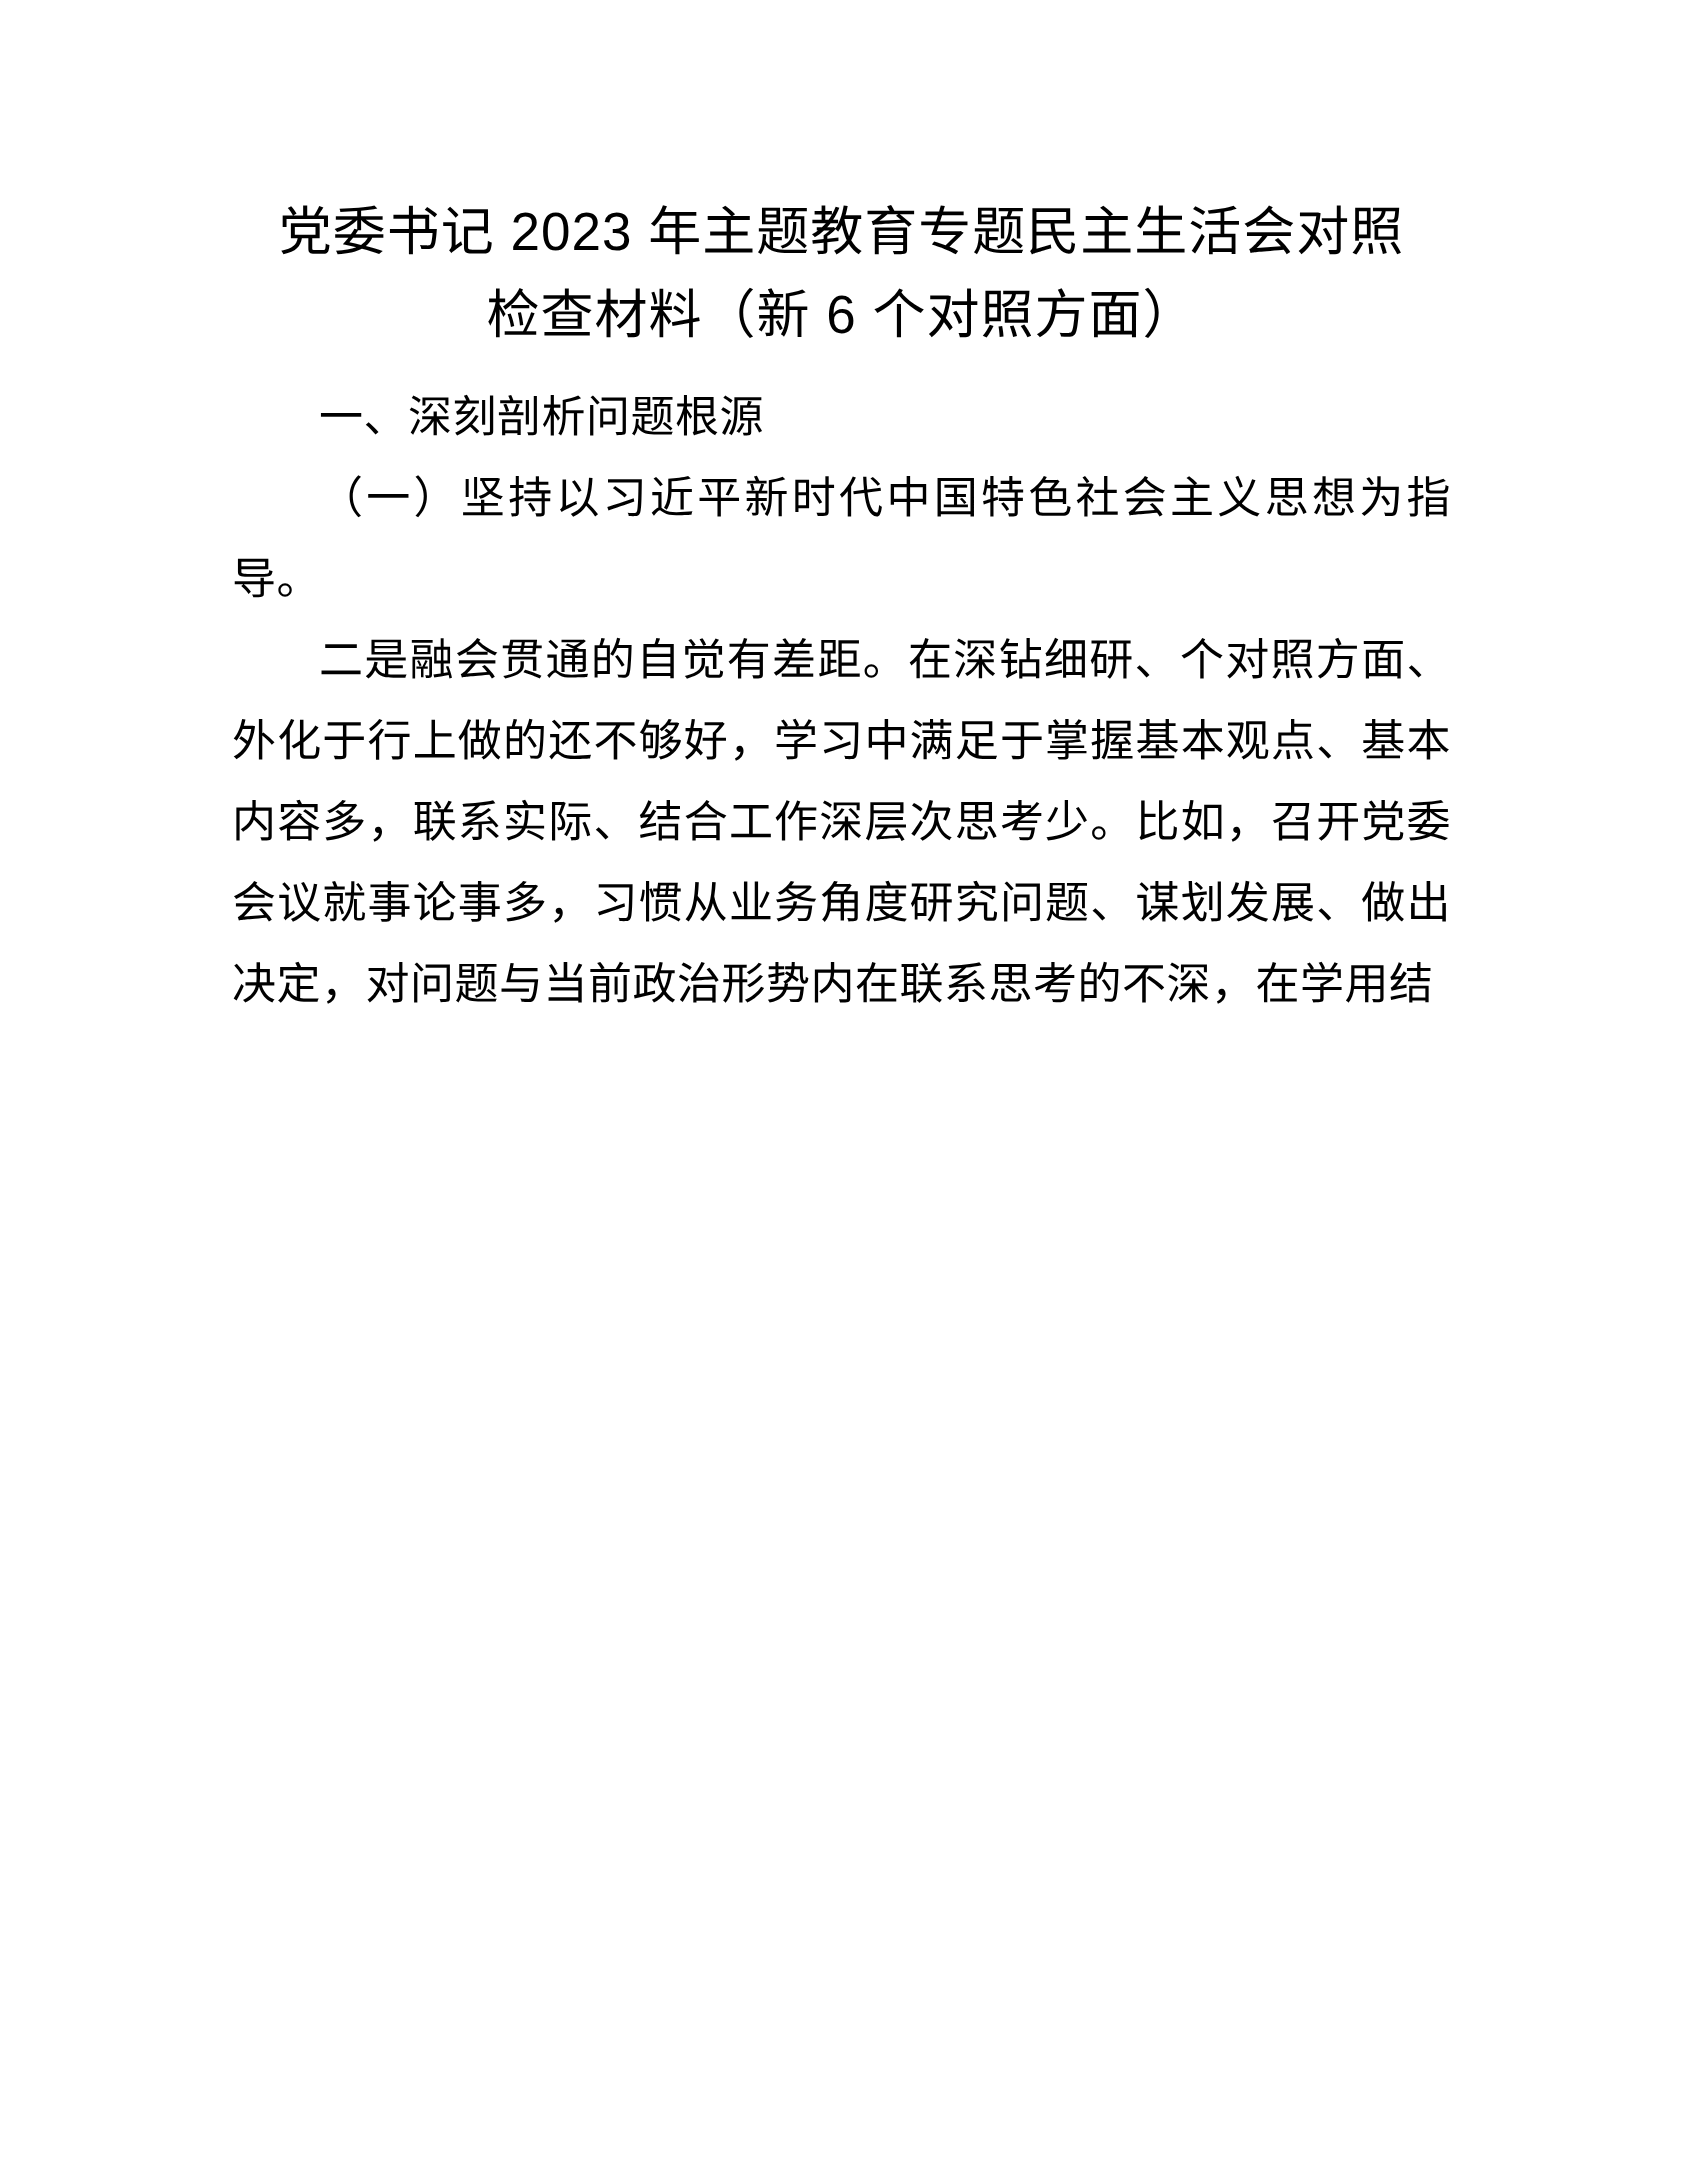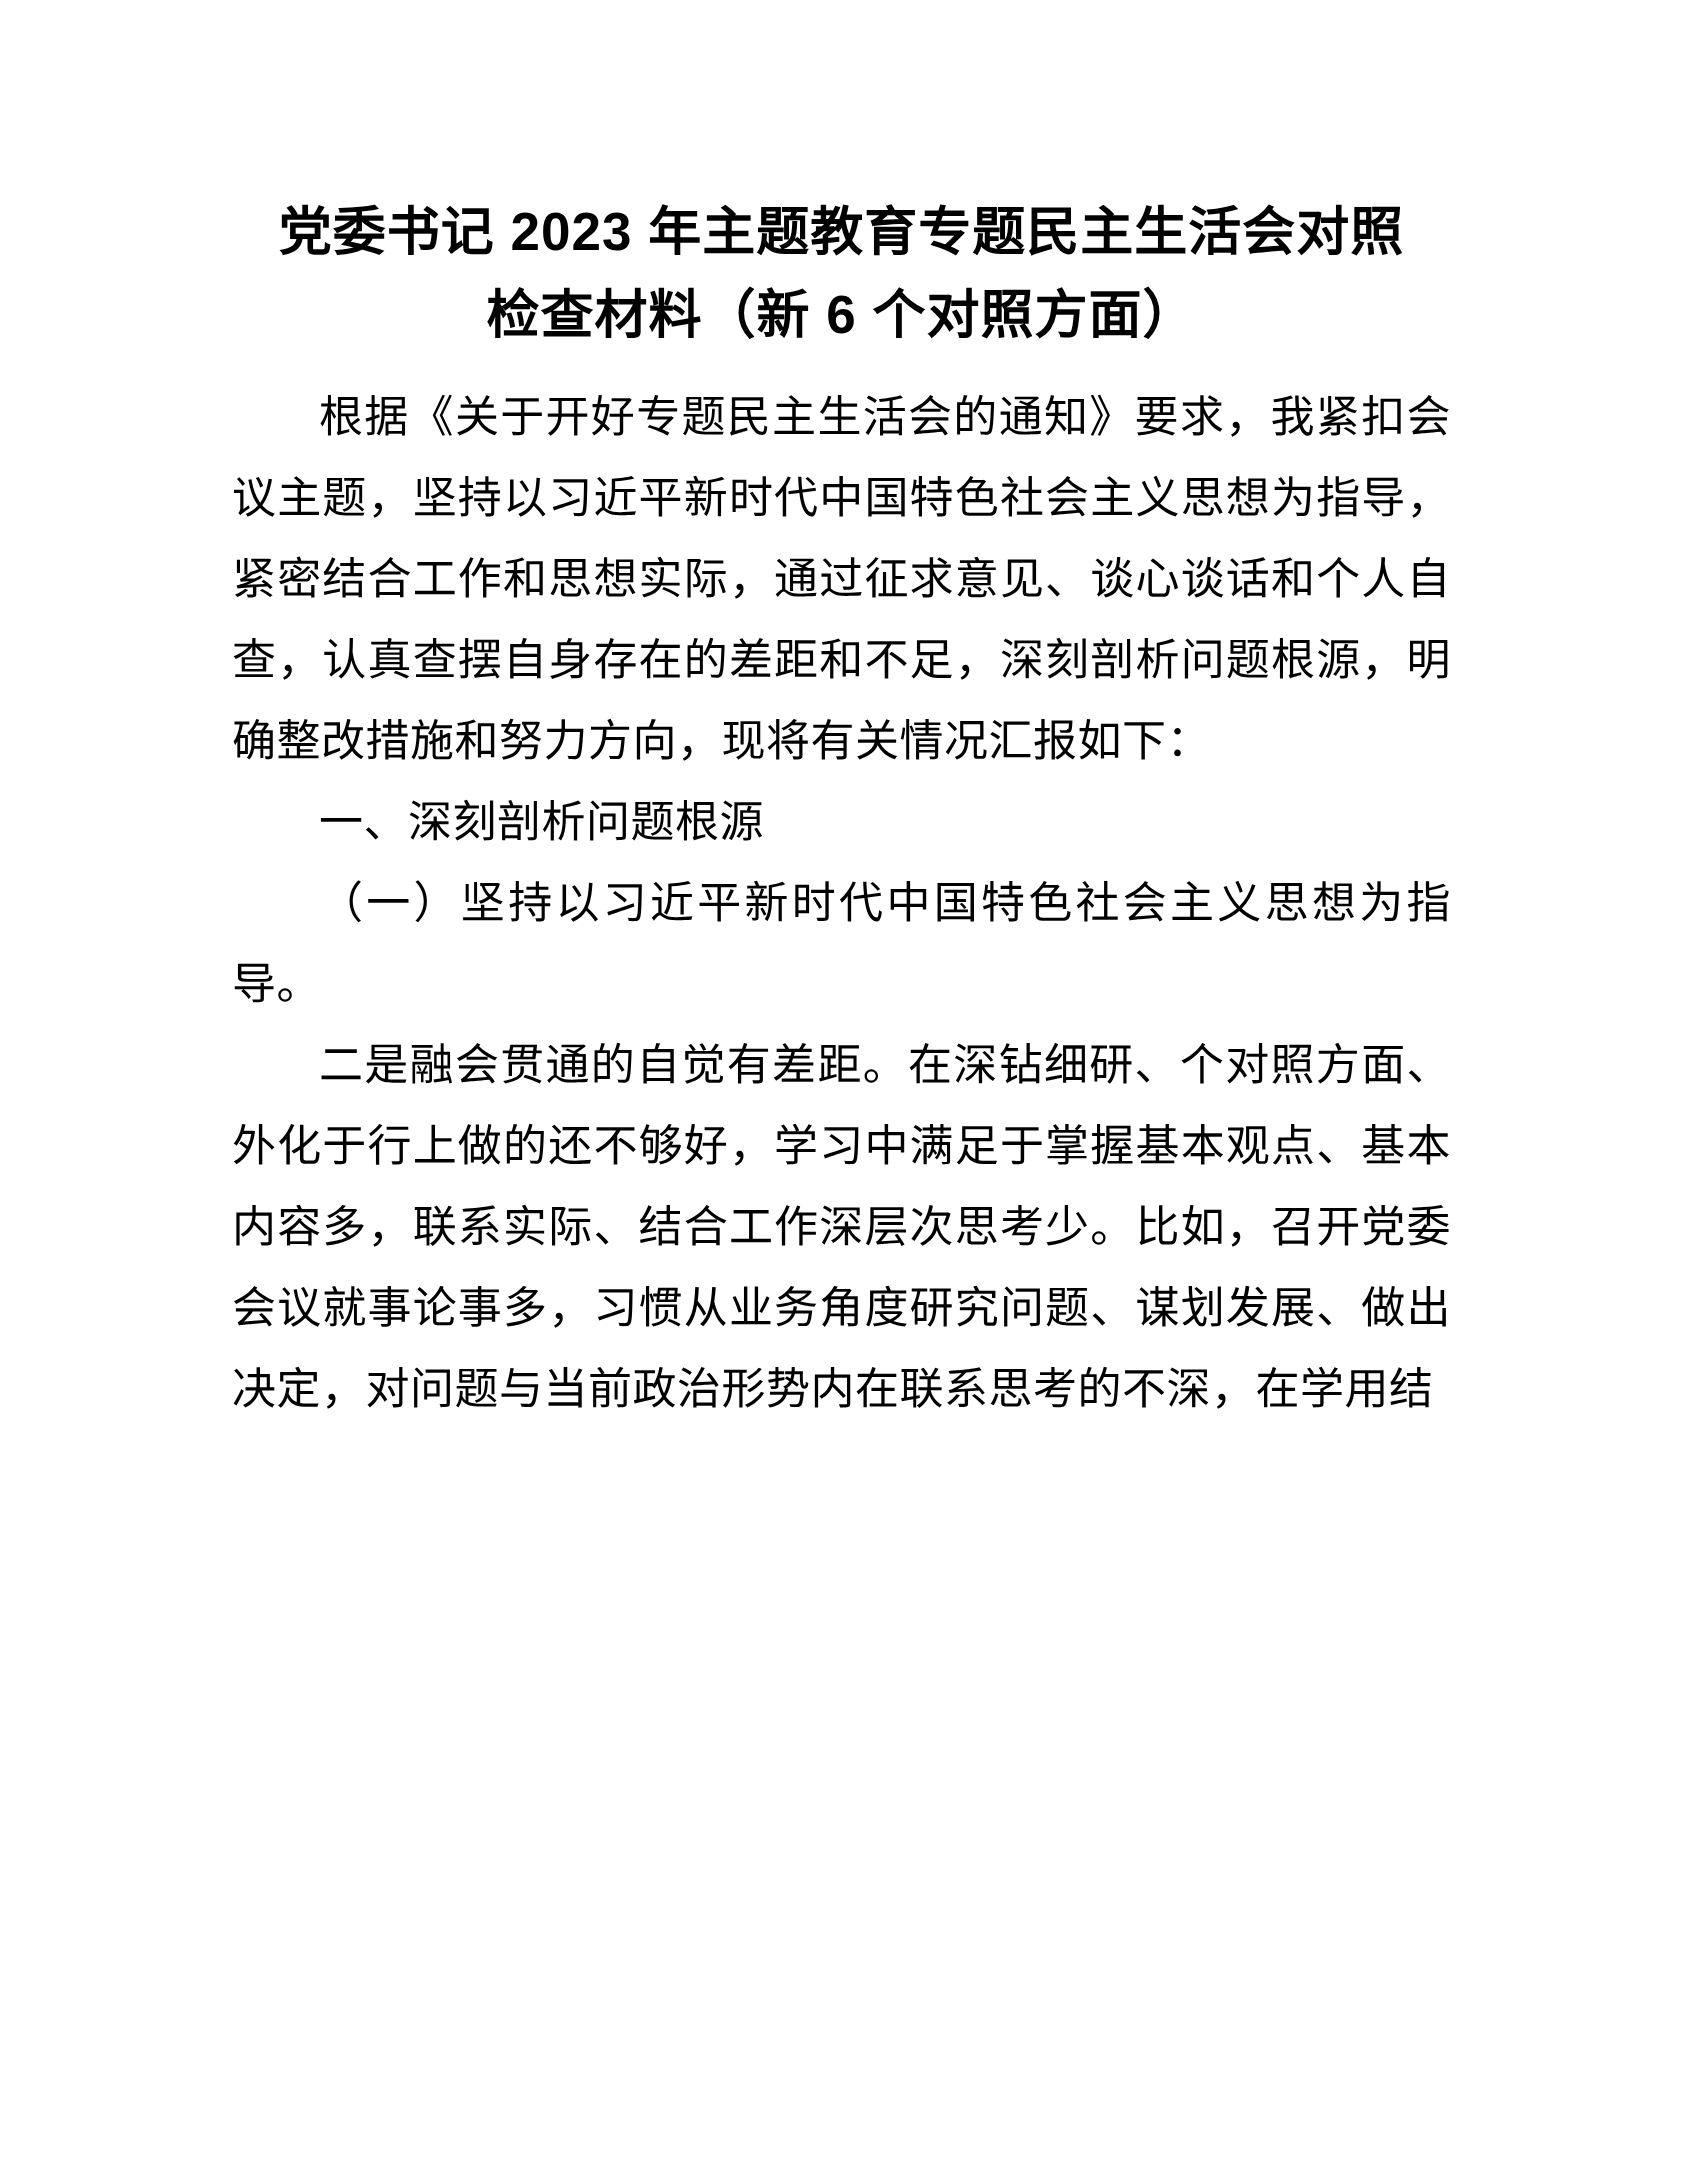--- a/index.html
+++ b/index.html
@@ -17,21 +17,21 @@
     box-sizing: border-box;
     padding: 190px 232px 0 232px;
     font-family: "Liberation Sans", "DejaVu Sans", sans-serif;
     color: #000000;
     overflow: hidden;
   }
   .doc-title {
     margin: 0 0 20px 0;
     font-size: 53px;
     line-height: 83px;
-    font-weight: 700;
+    font-weight: 400;
     text-align: center;
     letter-spacing: 1px;
   }
   .title-line {
     display: block;
   }
   .para {
     margin: 0;
     font-size: 44px;
     line-height: 81px;
@@ -44,21 +44,20 @@
 </head>
 <body>
 
 <div class="page">
 
   <h1 class="doc-title">
     <span class="title-line">党委书记 2023 年主题教育专题民主生活会对照</span>
     <span class="title-line">检查材料（新 6 个对照方面）</span>
   </h1>
 
-  <p class="para">根据《关于开好专题民主生活会的通知》要求，我紧扣会议主题，坚持以习近平新时代中国特色社会主义思想为指导，紧密结合工作和思想实际，通过征求意见、谈心谈话和个人自查，认真查摆自身存在的差距和不足，深刻剖析问题根源，明确整改措施和努力方向，现将有关情况汇报如下：</p>
 
   <p class="para">一、深刻剖析问题根源</p>
 
   <p class="para">（一）坚持以习近平新时代中国特色社会主义思想为指导。</p>
 
 
   <p class="para">二是融会贯通的自觉有差距。在深钻细研、个对照方面、外化于行上做的还不够好，学习中满足于掌握基本观点、基本内容多，联系实际、结合工作深层次思考少。比如，召开党委会议就事论事多，习惯从业务角度研究问题、谋划发展、做出决定，对问题与当前政治形势内在联系思考的不深，在学用结</p>
 
 </div>
 

